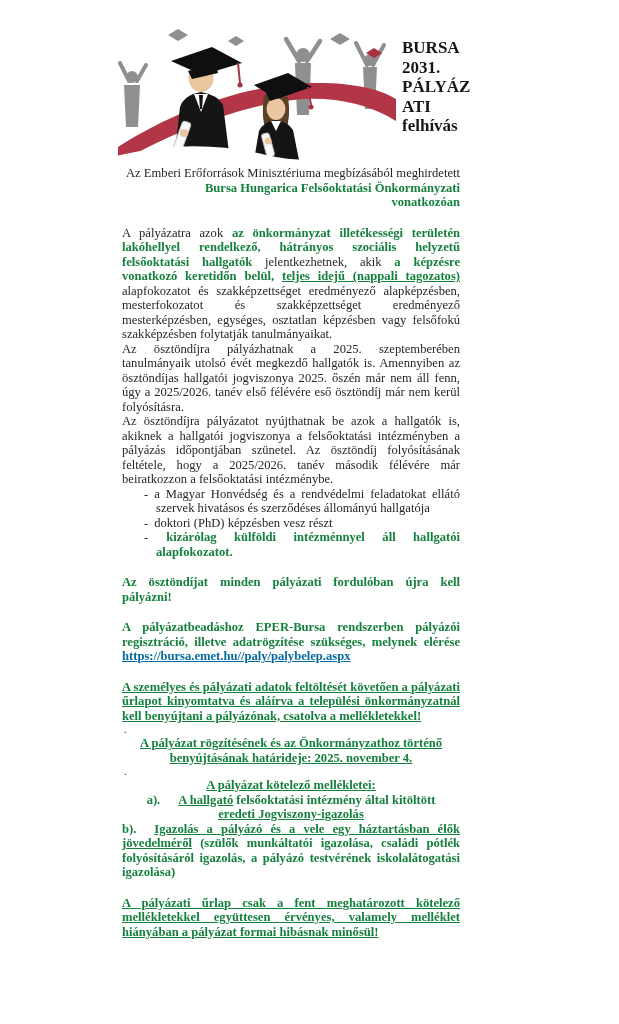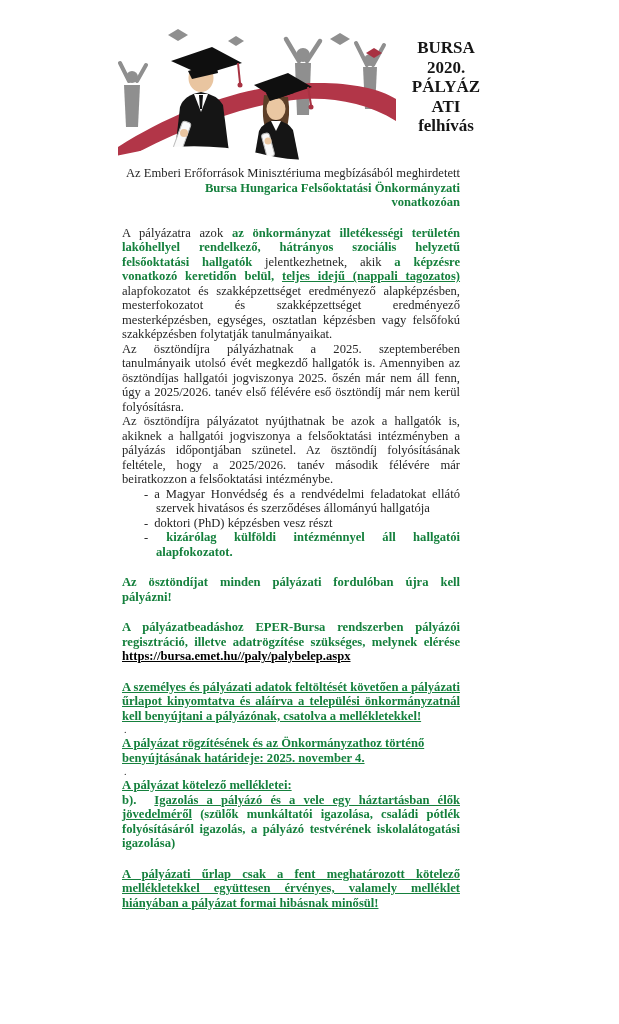--- a/index.html
+++ b/index.html
@@ -3,34 +3,34 @@
 <meta charset="utf-8">
 <style>
   html,body{margin:0;padding:0;background:#ffffff;}
   .page{
     position:relative; width:619px; height:1024px; background:#fff; overflow:hidden;
     font-family:"Liberation Serif","DejaVu Serif",serif; color:#222;
   }
   .header-row{display:flex; align-items:flex-start; margin:25px 0 0 118px;}
   .illustration{flex:0 0 auto;}
   .hdr-title{
-    width:88px; margin-left:6px; padding-top:13px; text-align:center;
+    width:88px; margin-left:6px; padding-top:13px; text-align:left;
     font-weight:bold; font-size:17px; line-height:19.5px; color:#161616;
   }
   .doc{
     margin:6px 0 0 122px; width:338px;
     font-size:12.6px; line-height:14.5px; text-align:justify; color:#262626;
   }
   .line{text-align:right; white-space:nowrap;}
   .para{text-align:justify;}
-  .left{text-align:left;font-family:Liberation Serif, serif;}
+  .left{text-align:center;font-family:Liberation Serif, serif;}
   .gap{margin-top:16px;}
   .b{font-weight:bold; color:#15803d;}
   .u{text-decoration:underline;}
-  a.link{color:#000000; text-decoration:underline; font-weight:bold;}
+  a.link{color:#0369a1; text-decoration:underline; font-weight:bold;}
   .tab{display:inline-block; width:18px;}
   .list-item{padding-left:34px; text-indent:-12px; text-align:justify;}
   .marker{margin-right:6px;}
   .marker.mgap{margin-right:18px;}
   .dot{font-size:10px; line-height:9px; margin:2px 0 2px 2px; text-align:left;}
 </style>
 </head>
 <body>
 
 <div class="page">
@@ -79,21 +79,21 @@
         <g transform="rotate(-15 150 120)">
           <rect x="146" y="108" width="8" height="24" rx="3" fill="#fafafa" stroke="#bbbbbb"></rect>
         </g>
         <circle cx="150" cy="116" r="3.5" fill="#eac7a2"></circle>
       </g>
       <path d="M-2,137 L-2,131 Q75,112 148,130 Q218,146 280,110 L280,137 Z" fill="#ffffff"></path>
     </svg>
 
     <div class="hdr-title">
       <div>BURSA</div>
-      <div>2020.</div>
+      <div>2031.</div>
       <div>PÁLYÁZ</div>
       <div>ATI</div>
       <div>felhívás</div>
     </div>
   </div>
 
   <div class="doc" id="doc">
       <div class="line"><span>Az Emberi Erőforrások Minisztériuma megbízásából meghirdetett</span></div>
       <div class="line"><span class="b">Bursa Hungarica Felsőoktatási Önkormányzati</span></div>
       <div class="line"><span class="b">vonatkozóan</span></div>
@@ -105,17 +105,18 @@
         <div class="list-item"><span class="marker">-</span><span>doktori (PhD) képzésben vesz részt</span></div>
         <div class="list-item"><span class="marker mgap">-</span><span class="b">kizárólag külföldi intézménnyel áll hallgatói alapfokozatot.</span></div>
       </div>
       <div class="para gap"><span class="b">Az ösztöndíjat minden pályázati fordulóban újra kell pályázni!</span></div>
       <div class="para gap"><span class="b">A pályázatbeadáshoz EPER-Bursa rendszerben pályázói regisztráció, illetve adatrögzítése szükséges, melynek elérése </span><a href="#" class="link b u">https://bursa.emet.hu//paly/palybelep.aspx</a></div>
       <div class="para gap"><span class="b u">A személyes és pályázati adatok feltöltését követően a pályázati űrlapot kinyomtatva és aláírva a települési önkormányzatnál kell benyújtani a pályázónak, csatolva a mellékletekkel!</span></div>
       <div class="dot"><span>.</span></div>
       <div class="para left"><span class="b u">A pályázat rögzítésének és az Önkormányzathoz történő</span><br><span class="b u">benyújtásának határideje: 2025. november 4.</span></div>
       <div class="dot"><span>.</span></div>
       <div class="para left"><span class="b u">A pályázat kötelező mellékletei:</span></div>
+      <div class="para left"><span class="b">a).</span><span class="tab"></span><span class="b u">A hallgató</span><span class="b"> felsőoktatási intézmény által kitöltött</span><br><span class="b u">eredeti Jogviszony-igazolás</span></div>
       <div class="para"><span class="b">b).</span><span class="tab"></span><span class="b u">Igazolás a pályázó és a vele egy háztartásban élők jövedelméről</span><span class="b"> (szülők munkáltatói igazolása, családi pótlék folyósításáról igazolás, a pályázó testvérének iskolalátogatási igazolása)</span></div>
       <div class="para gap"><span class="b u">A pályázati űrlap csak a fent meghatározott kötelező mellékletekkel együttesen érvényes, valamely melléklet hiányában a pályázat formai hibásnak minősül!</span></div>
     </div>
 
 </div>
 
 </body></html>

